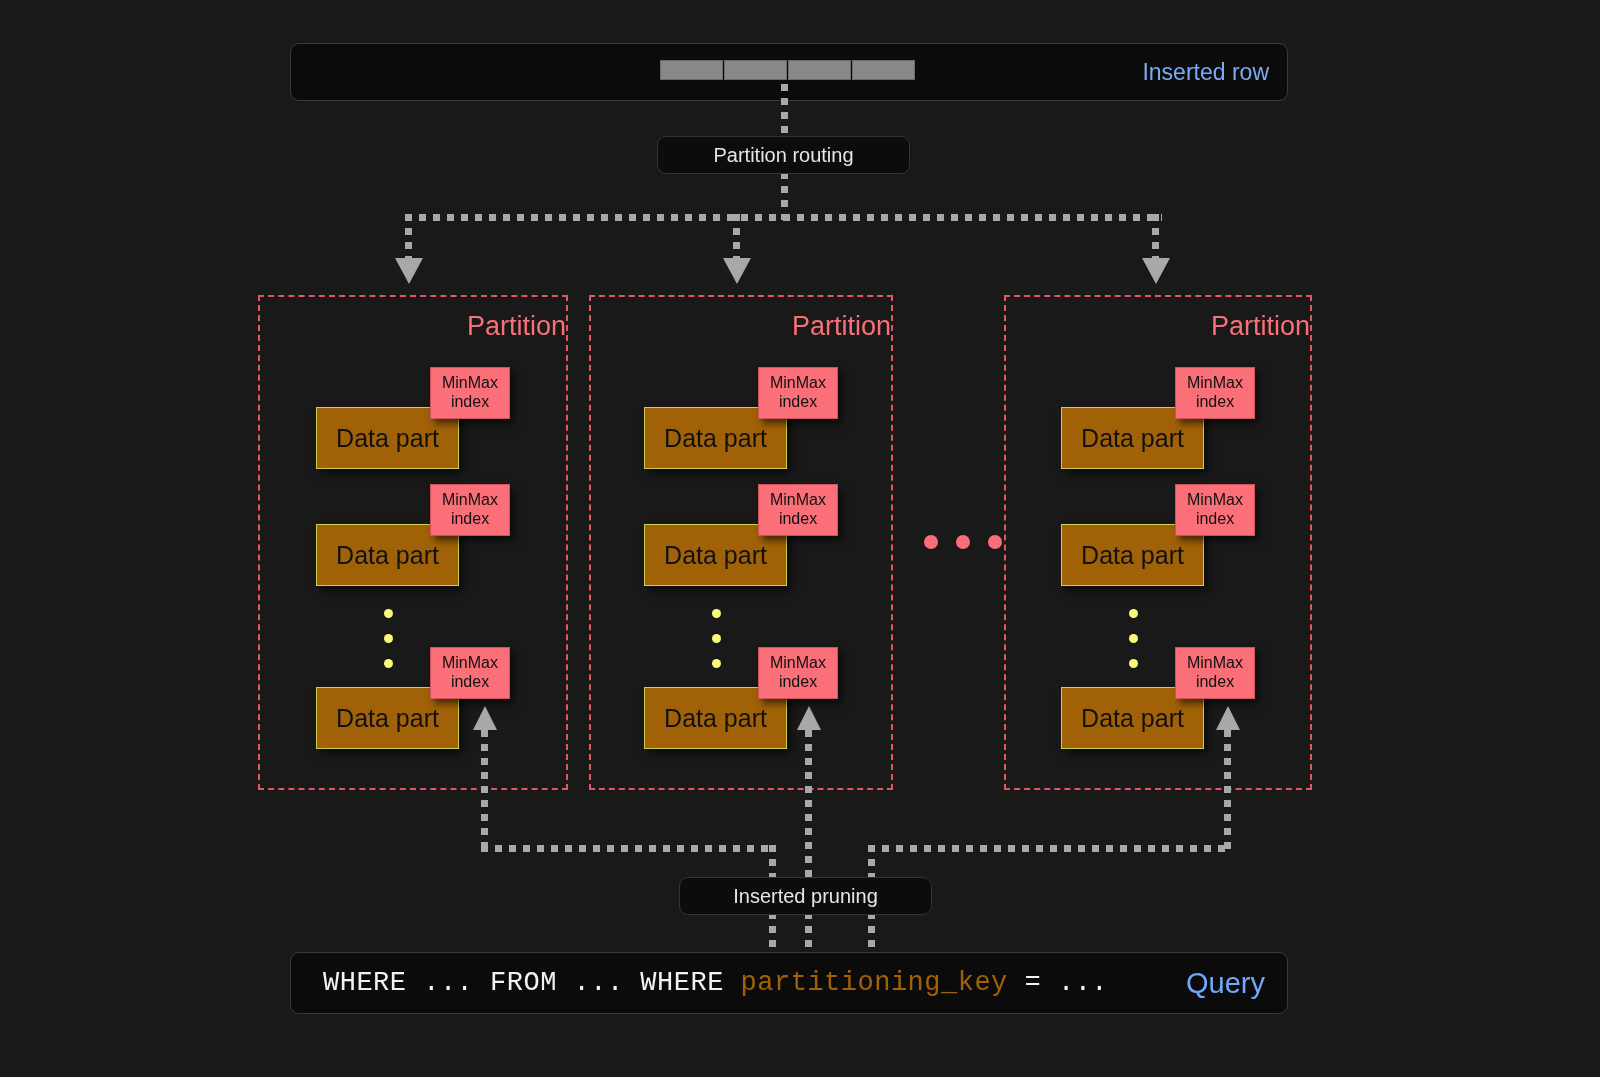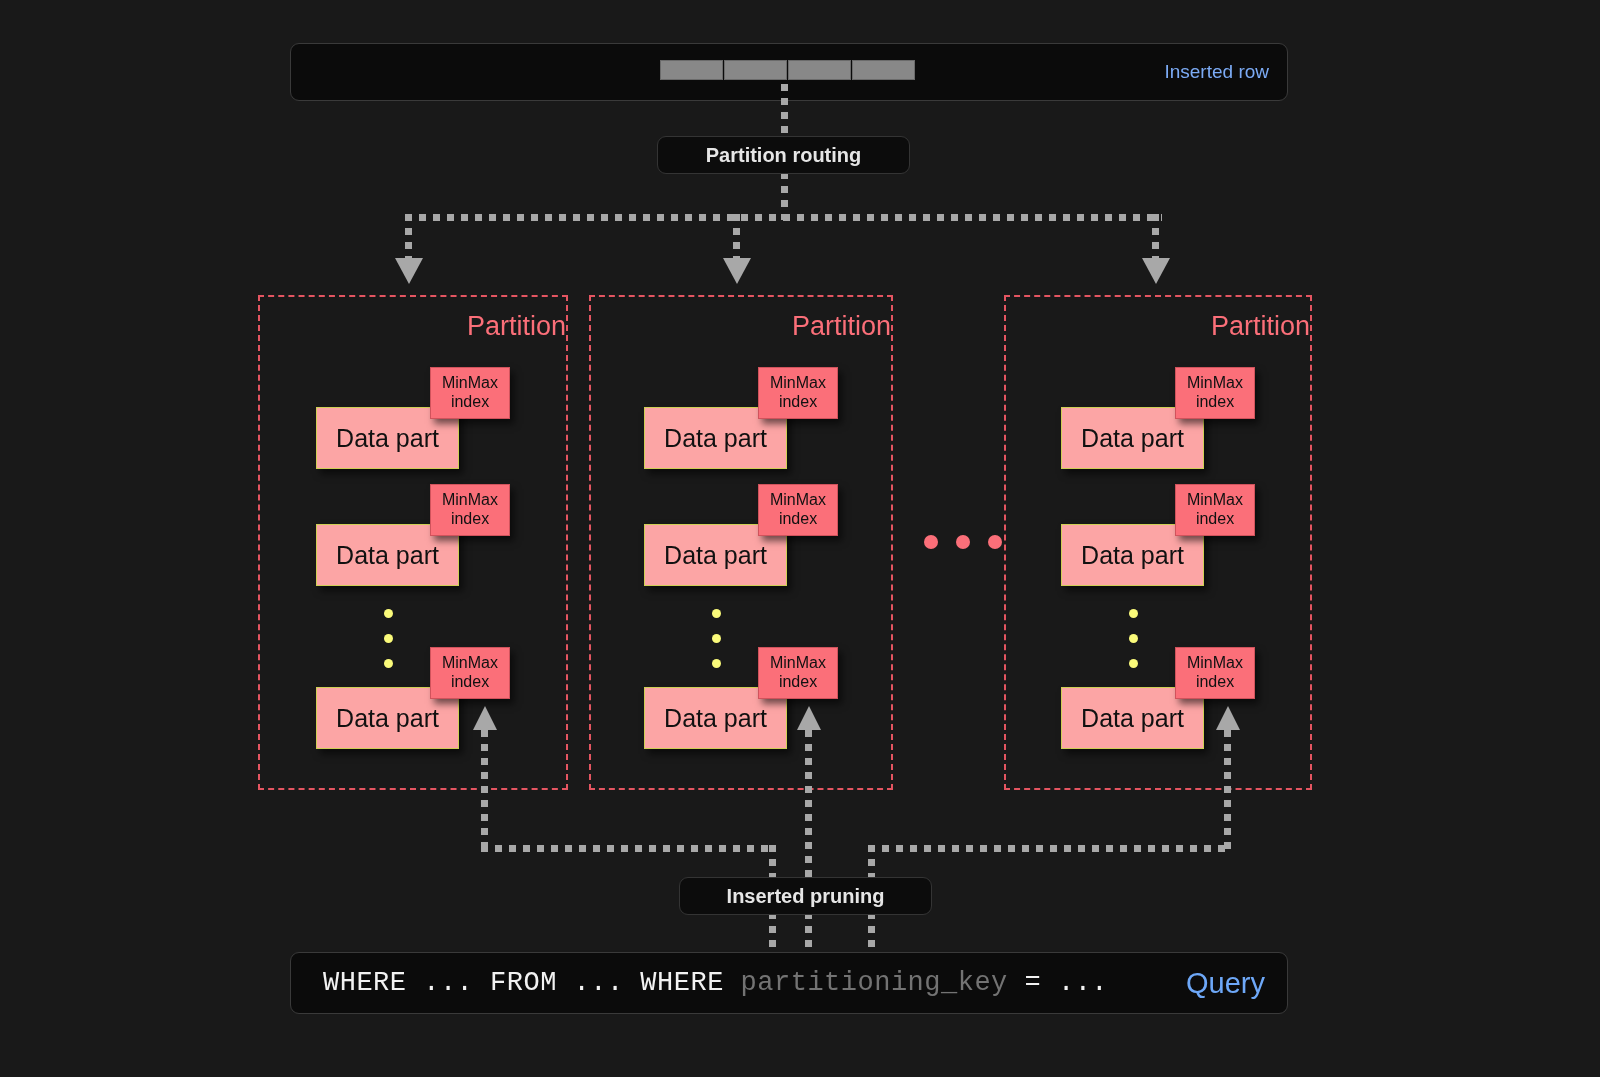--- a/index.html
+++ b/index.html
@@ -33,21 +33,21 @@
     border: 1px solid #3a3a3a;
     border-radius: 9px;
     box-sizing: border-box;
   }
   .top-bar-label {
     position: absolute;
     right: 18px;
     top: 50%;
     transform: translateY(-50%);
     color: #7cabf5;
-    font-size: 19px;
+    font-size: 23px;
     white-space: nowrap;
   }
   .row-cells {
     position: absolute;
     left: 369px;
     top: 16px;
     display: flex;
   }
   .row-cell {
     width: 63px;
@@ -65,21 +65,20 @@
     background: #0c0c0c;
     border: 1px solid #343434;
     border-radius: 9px;
     color: #e6e6e6;
     font-size: 20px;
     display: flex;
     align-items: center;
     justify-content: center;
     box-sizing: border-box;
     z-index: 6;
-    font-weight: bold;
   }
   .pill-routing {
     left: 657px;
     top: 136px;
     width: 253px;
     height: 38px;
   }
   .pill-pruning {
     left: 679px;
     top: 877px;
@@ -148,21 +147,21 @@
     position: absolute;
     width: 200px;
     height: 100px;
   }
   .data-part {
     position: absolute;
     left: 0;
     top: 40px;
     width: 143px;
     height: 62px;
-    background: #fca5a5;
+    background: #a16207;
     border: 1px solid #cfcf55;
     box-shadow: 4px 5px 7px rgba(0,0,0,0.55);
     display: flex;
     align-items: center;
     justify-content: center;
     color: #111111;
     font-size: 25px;
     box-sizing: border-box;
     z-index: 4;
   }
@@ -232,21 +231,21 @@
     position: absolute;
     left: 32px;
     top: 50%;
     transform: translateY(-50%);
     font-family: "Liberation Mono", "DejaVu Sans Mono", monospace;
     font-size: 27px;
     color: #f2f2f2;
     white-space: nowrap;
     letter-spacing: 0.5px;
   }
-  .query-key { color: #737373; margin-top: 44px; }
+  .query-key { color: #a16207; margin-top: 44px; }
   .query-label {
     position: absolute;
     right: 22px;
     top: 50%;
     transform: translateY(-50%);
     color: #6ea8f8;
     font-size: 29px;
   }
 </style>
 </head>

